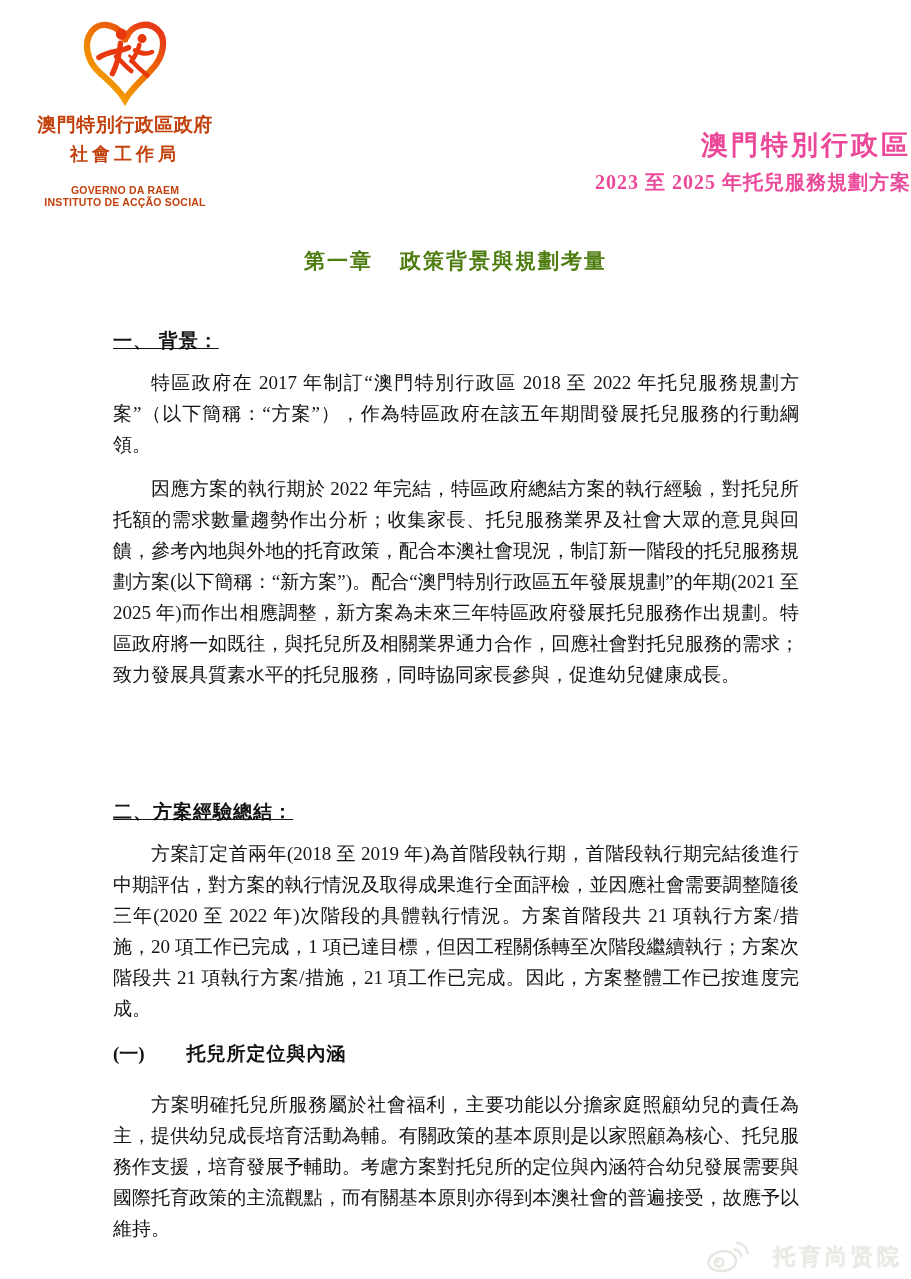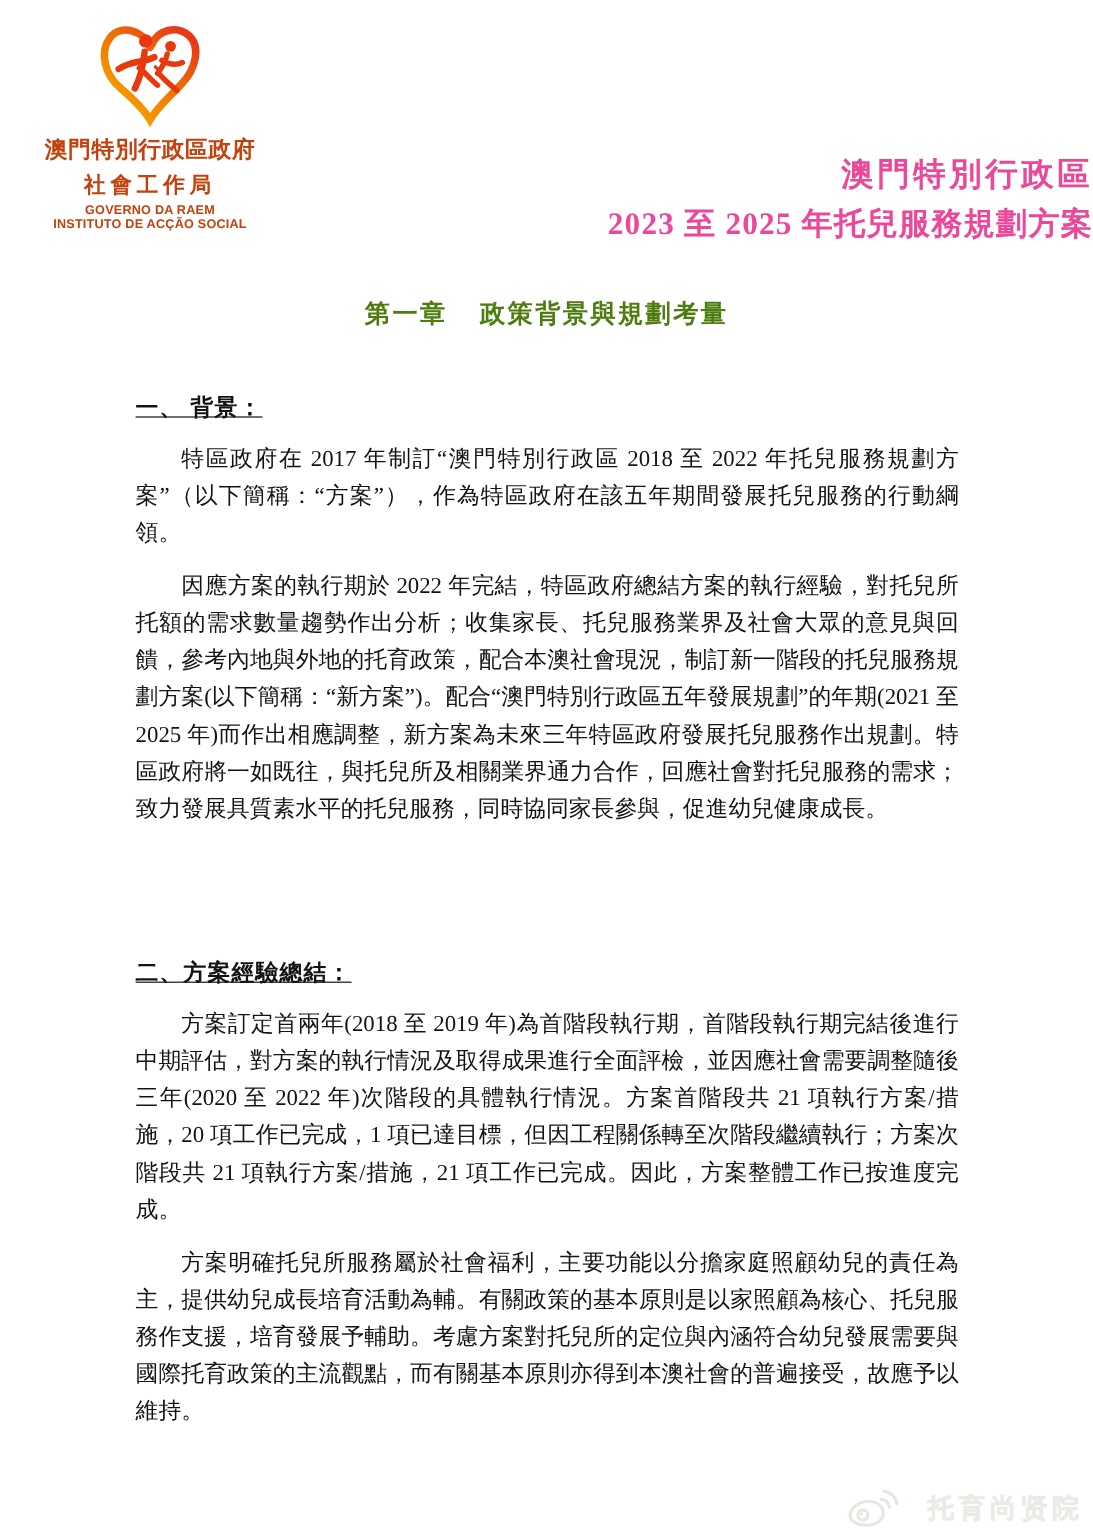--- a/index.html
+++ b/index.html
@@ -23,35 +23,35 @@
     left: 26px;
     top: 14px;
     width: 198px;
     text-align: center;
     font-family: "Liberation Sans", "DejaVu Sans", sans-serif;
     color: #c2410c;
   }
   .logo-svg { display: block; margin: 0 auto 2px auto; }
   .org-zh1 { font-size: 19px; font-weight: bold; white-space: nowrap; letter-spacing: 0.5px; }
   .org-zh2 { font-size: 18px; font-weight: bold; letter-spacing: 4px; margin-top: 4px; }
-  .org-pt1 { font-size: 10.5px; font-weight: bold; margin-top: 3px; letter-spacing: 0.2px; }
+  .org-pt1 { font-size: 10.5px; font-weight: bold; margin-top: 18px; letter-spacing: 0.2px; }
   .org-pt2 { font-size: 10.5px; font-weight: bold; letter-spacing: 0.2px; }
 
   
   .doc-title {
     position: absolute;
     top: 127px;
     left: 0;
     width: 100%;
     text-align: right;
     font-weight: bold;
     color: #ec4899;
   }
   .title-l1 { font-size: 27px; letter-spacing: 3px; }
-  .title-l2 { font-size: 26px; margin-top: 6px; letter-spacing: 1px; }
+  .title-l2 { font-size: 20px; margin-top: 6px; letter-spacing: 1px; }
 
   .chapter {
     position: absolute;
     top: 247px;
     left: 0;
     width: 100%;
     text-align: center;
     font-weight: bold;
     font-size: 21px;
     letter-spacing: 2px;
@@ -154,20 +154,23 @@
 
   <main class="content">
 
     <h2 class="sec-heading">一、 背景：</h2>
     <p class="para">特區政府在 2017 年制訂“澳門特別行政區 2018 至 2022 年托兒服務規劃方案”（以下簡稱：“方案”），作為特區政府在該五年期間發展托兒服務的行動綱領。</p>
     <p class="para">因應方案的執行期於 2022 年完結，特區政府總結方案的執行經驗，對托兒所托額的需求數量趨勢作出分析；收集家長、托兒服務業界及社會大眾的意見與回饋，參考內地與外地的托育政策，配合本澳社會現況，制訂新一階段的托兒服務規劃方案(以下簡稱：“新方案”)。配合“澳門特別行政區五年發展規劃”的年期(2021 至 2025 年)而作出相應調整，新方案為未來三年特區政府發展托兒服務作出規劃。特區政府將一如既往，與托兒所及相關業界通力合作，回應社會對托兒服務的需求；致力發展具質素水平的托兒服務，同時協同家長參與，促進幼兒健康成長。</p>
 
     <h2 class="sec-heading sec2">二、方案經驗總結：</h2>
     <p class="para">方案訂定首兩年(2018 至 2019 年)為首階段執行期，首階段執行期完結後進行中期評估，對方案的執行情況及取得成果進行全面評檢，並因應社會需要調整隨後三年(2020 至 2022 年)次階段的具體執行情況。方案首階段共 21 項執行方案/措施，20 項工作已完成，1 項已達目標，但因工程關係轉至次階段繼續執行；方案次階段共 21 項執行方案/措施，21 項工作已完成。因此，方案整體工作已按進度完成。</p>
 
+    <h3 class="sub-heading">
+      <span>(一)</span><span class="sub-title">托兒所定位與內涵</span>
+    </h3>
     <p class="para">方案明確托兒所服務屬於社會福利，主要功能以分擔家庭照顧幼兒的責任為主，提供幼兒成長培育活動為輔。有關政策的基本原則是以家照顧為核心、托兒服務作支援，培育發展予輔助。考慮方案對托兒所的定位與內涵符合幼兒發展需要與國際托育政策的主流觀點，而有關基本原則亦得到本澳社會的普遍接受，故應予以維持。</p>
 
   </main>
 
   <div class="watermark">
     <svg width="46" height="33" viewBox="0 0 46 33" aria-hidden="true">
       <g fill="none" stroke="#e9e6e2" stroke-width="2.6" stroke-linecap="round">
         <path d="M21 11 C12 11 4.5 16.5 4.5 22.8 C4.5 27.8 10.5 31 17.8 31 C26.2 31 32 26.5 32 21 C32 15.5 27 11.5 21 11 Z"></path>
         <circle cx="15" cy="22.5" r="4.2"></circle>
         <path d="M30.5 9.5 c3.6 0.4 6.2 3 6.8 6.6"></path>

